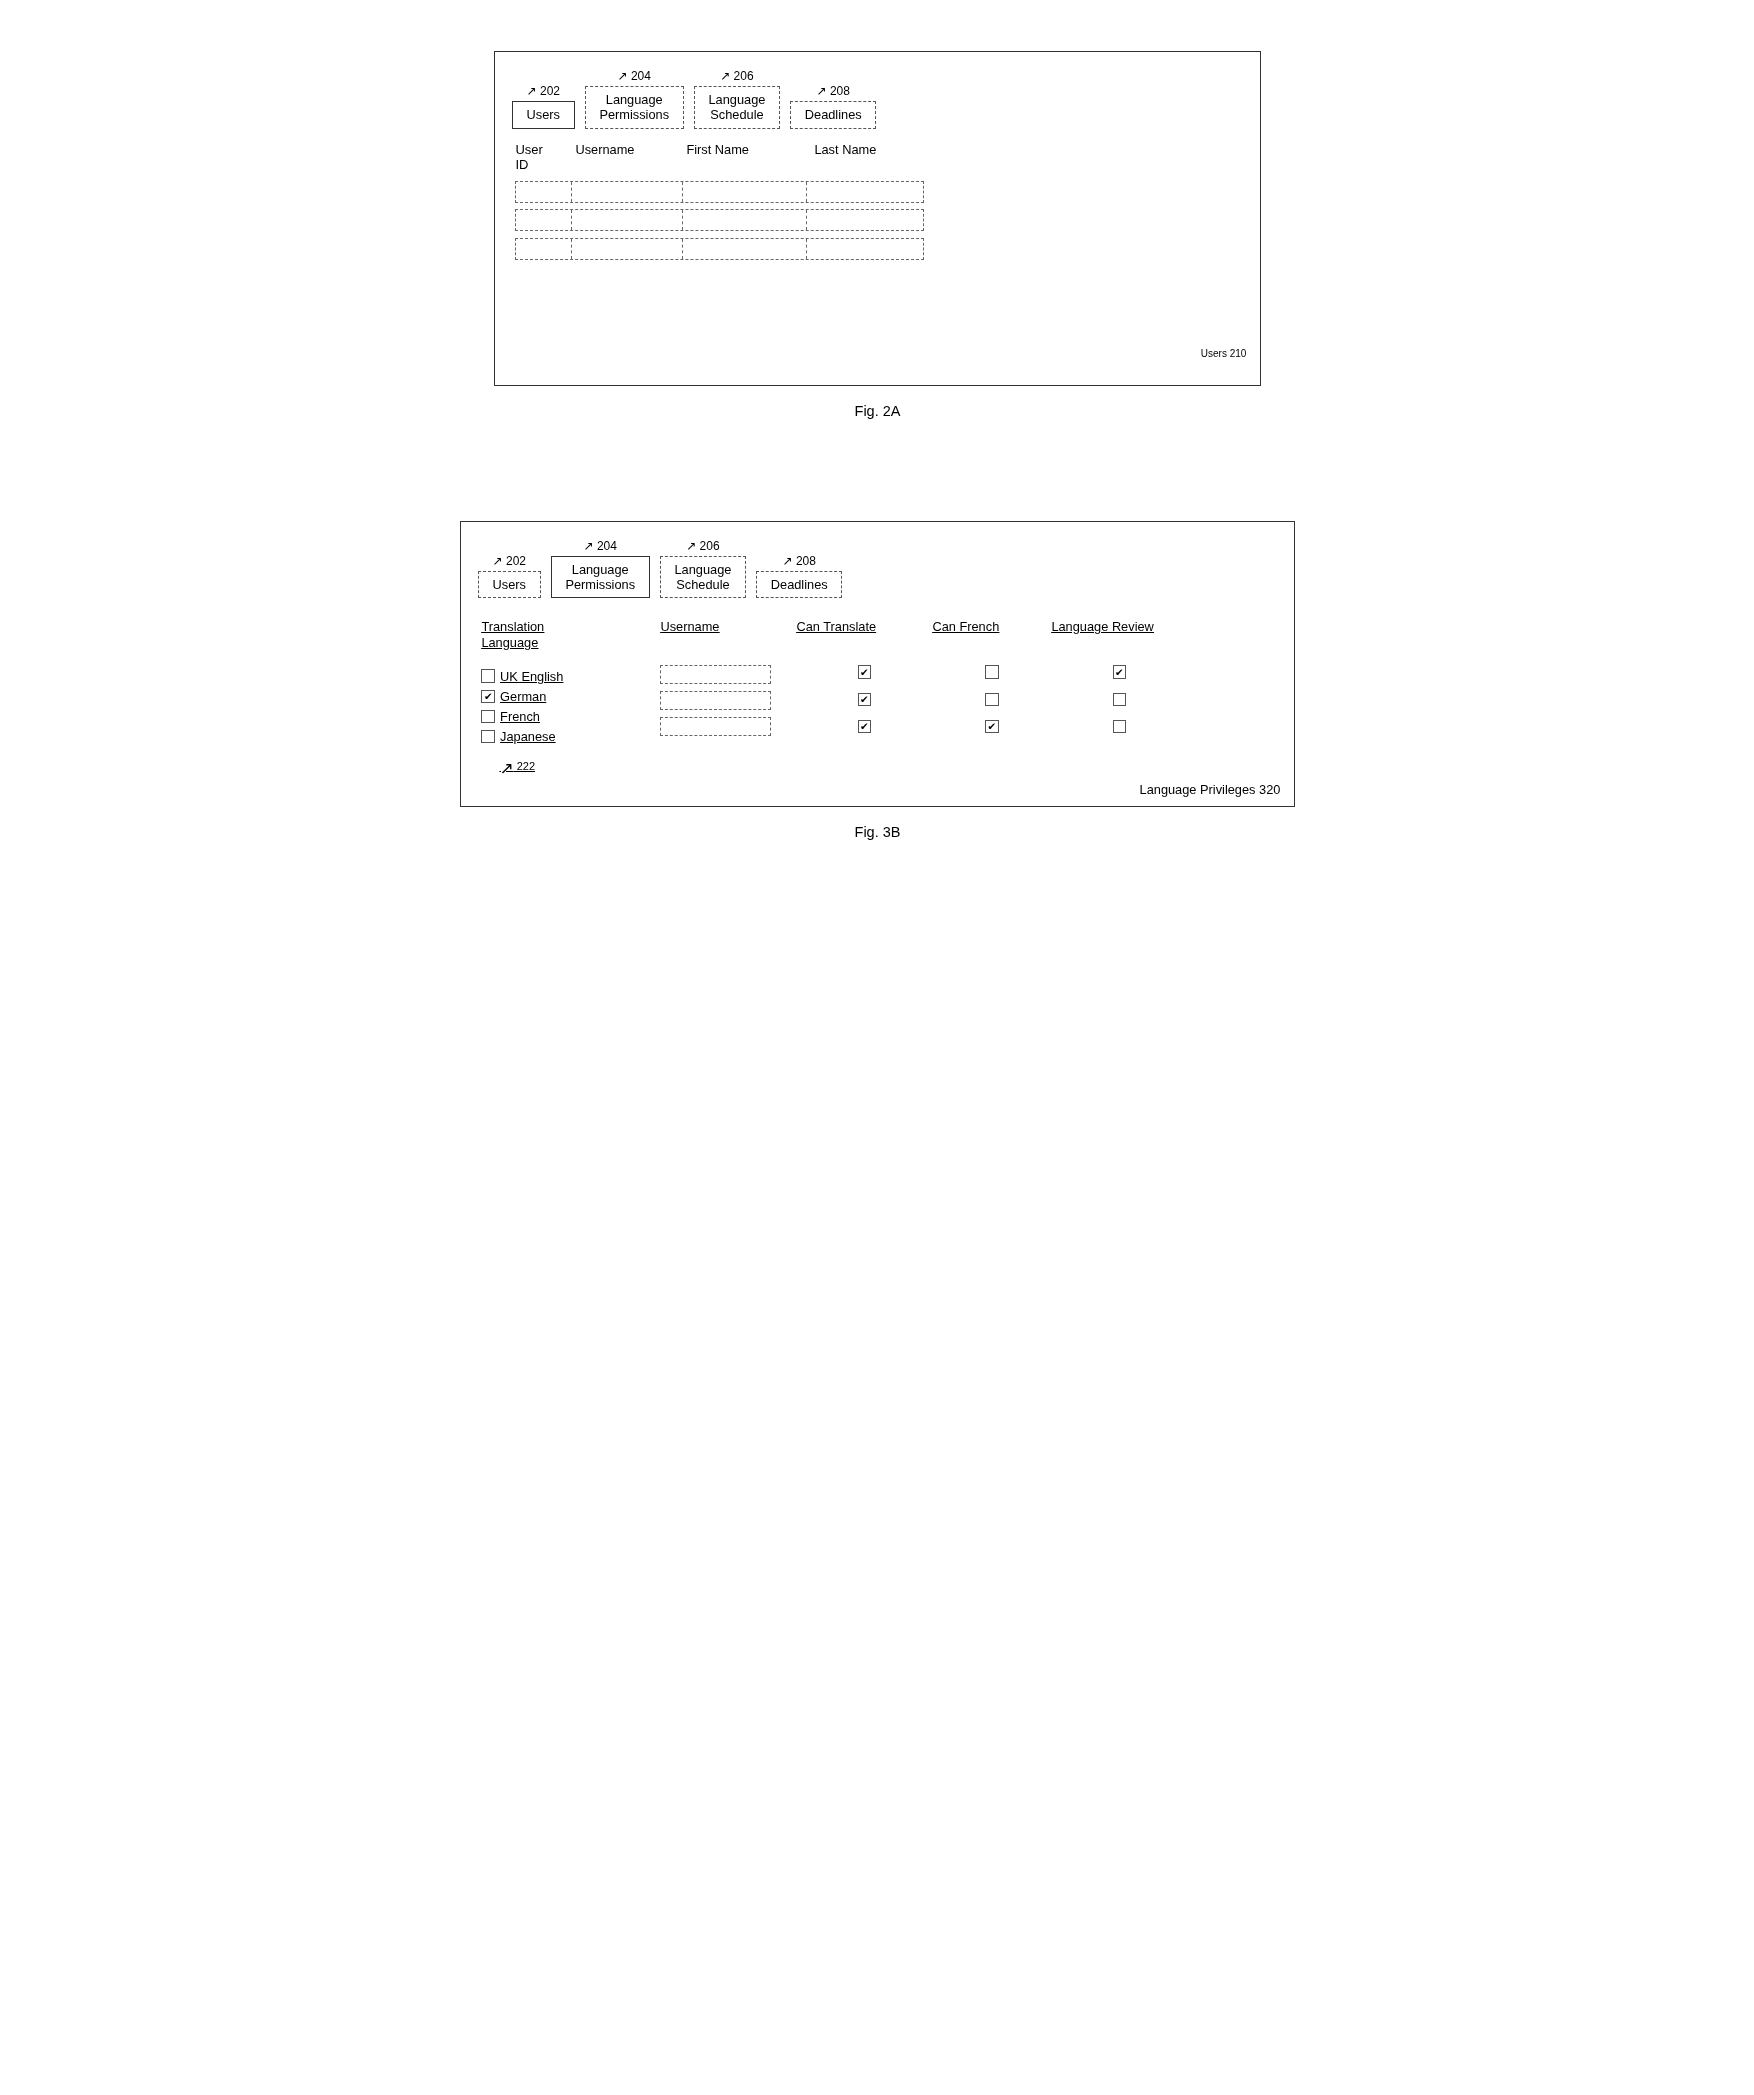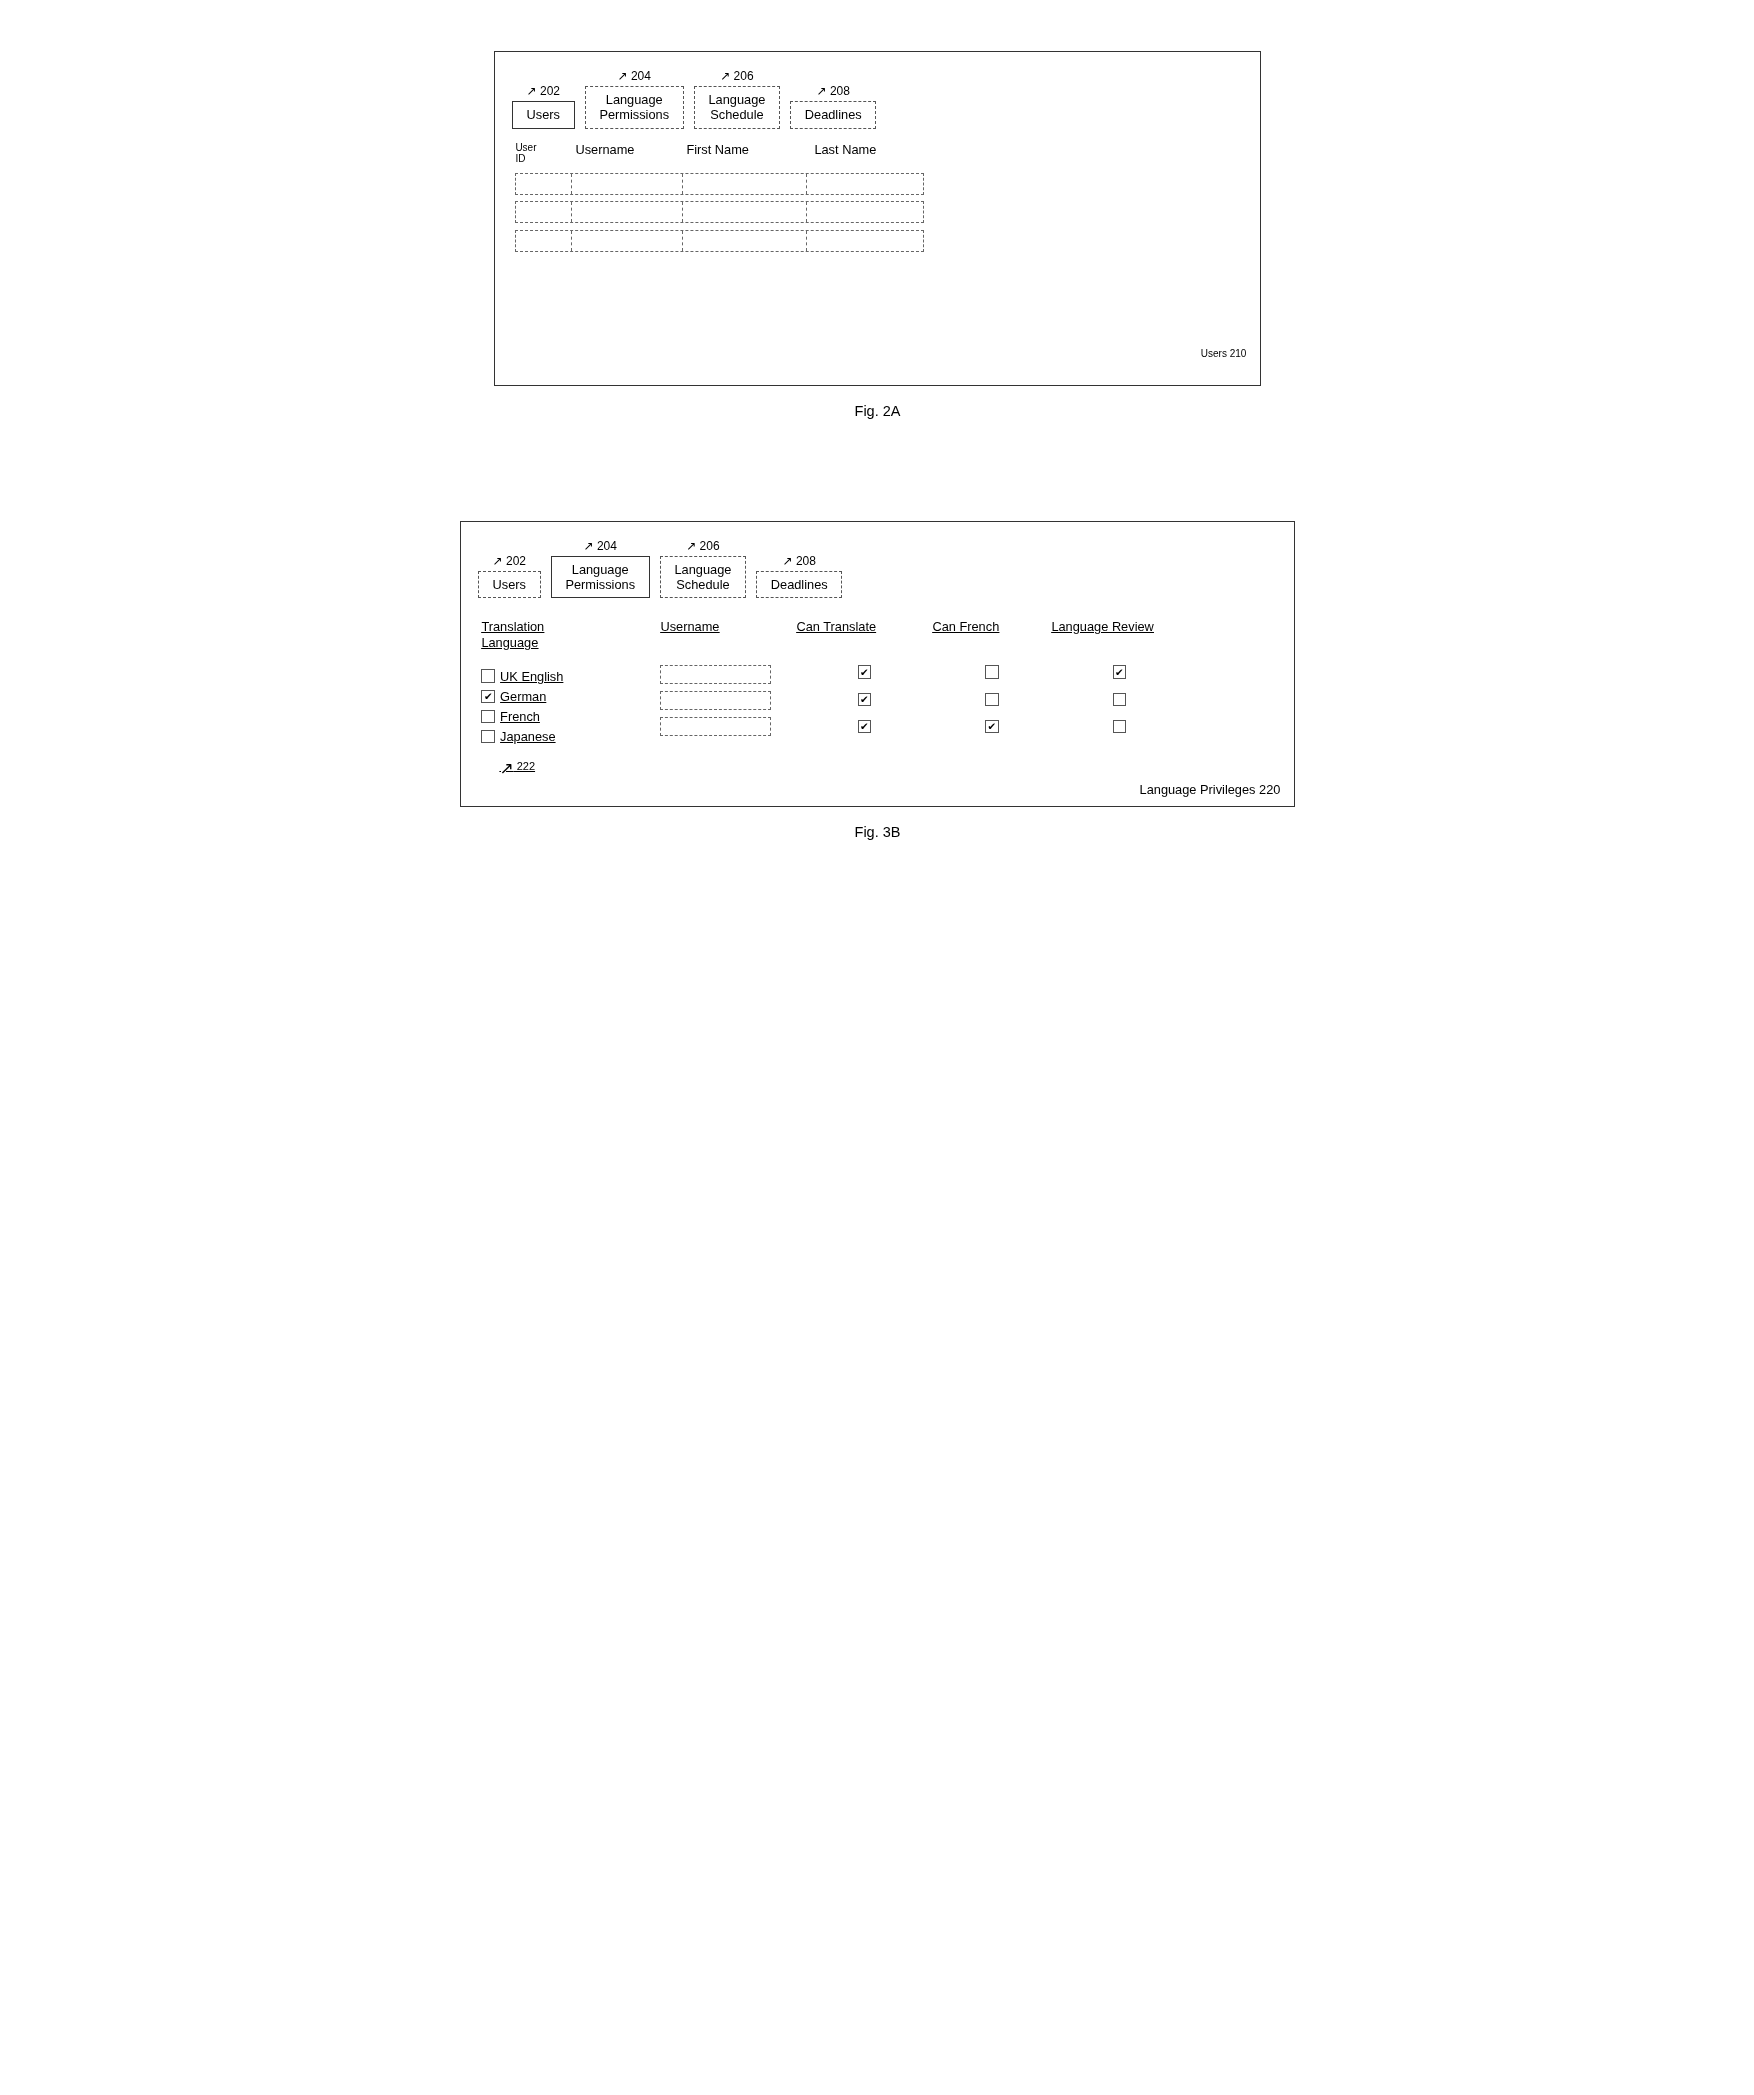--- a/index.html
+++ b/index.html
@@ -324,21 +324,21 @@
           </div>
           <div class="tab-inner dashed-border" style="text-align:center;">
             Deadlines
           </div>
         </div>
 
       </div>
 
       <div class="content-area" style="min-height:256px;">
         <div class="table-headers">
-          <div class="th-userid" style="font-size:10px;">User<br>ID</div>
+          <div class="th-userid" style="font-size:13px;">User<br>ID</div>
           <div class="th-username">Username</div>
           <div class="th-firstname">First Name</div>
           <div class="th-lastname">Last Name</div>
         </div>
 
         <div class="table-rows">
           <div class="dashed-row">
             <div class="dashed-row-divider1"></div>
             <div class="dashed-row-divider2"></div>
             <div class="dashed-row-divider3"></div>
@@ -489,21 +489,21 @@
 
             <div class="check-cell" style="margin-top:6.8px;">
               <span class="cb-unchecked"></span>
             </div>
           </div>
 
         </div>
 
       </div>
 
-      <div class="lang-privileges-label">Language Privileges 220</div>
+      <div class="lang-privileges-label">Language Privileges 320</div>
 
     </div>
 
     <div class="fig-caption">Fig. 3B</div>
   </div>
 
 </div>
 
 
 </body></html>

